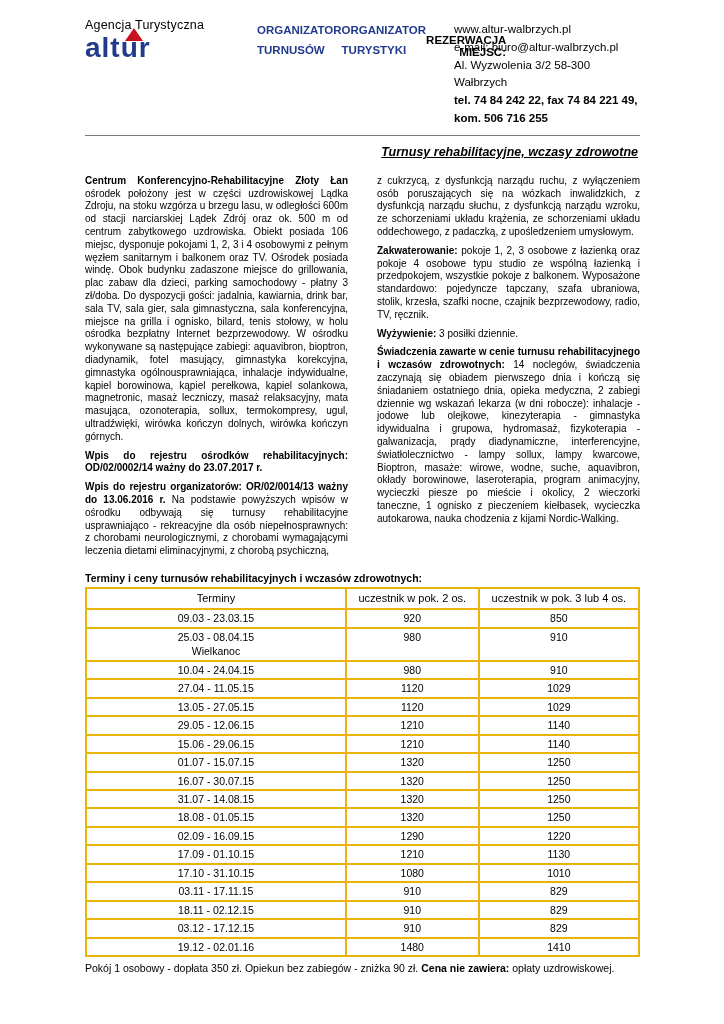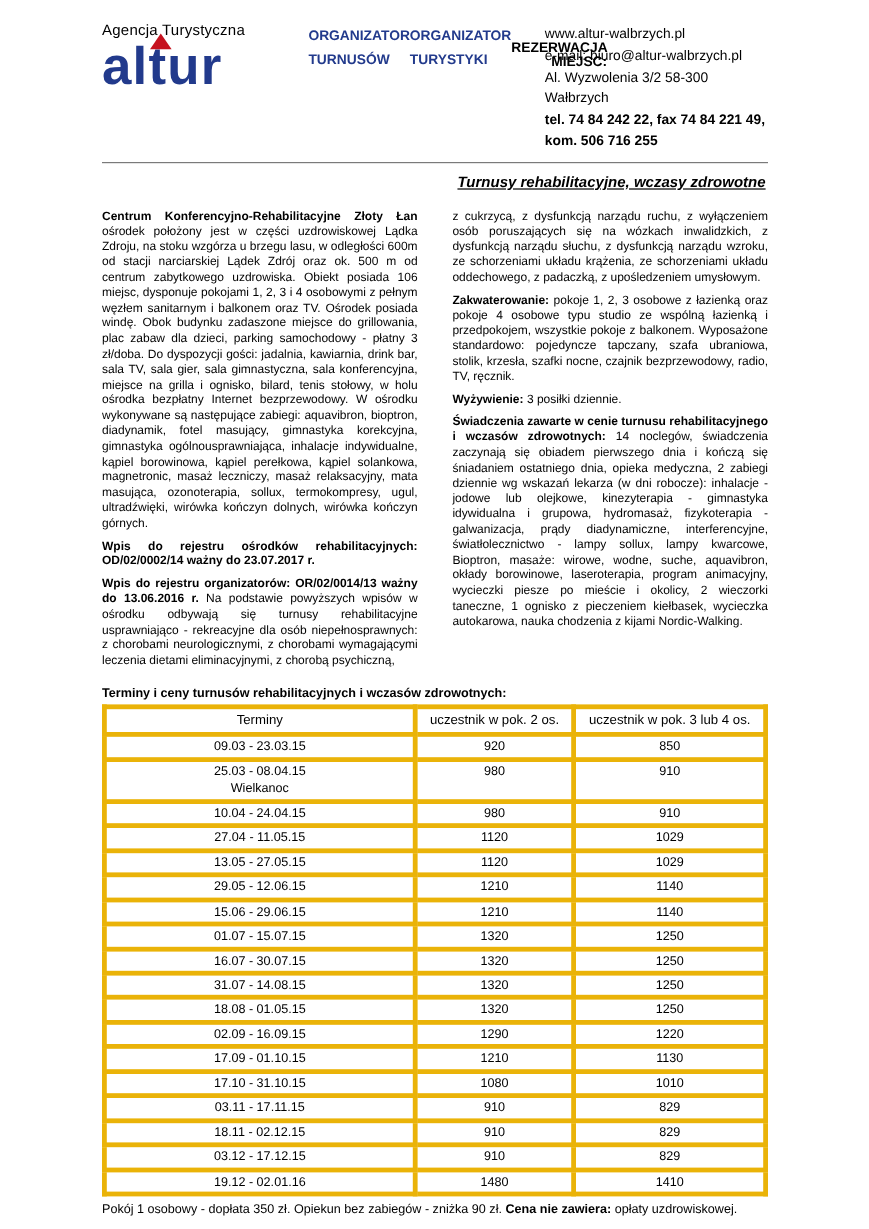--- a/index.html
+++ b/index.html
@@ -3,21 +3,21 @@
 <meta charset="utf-8">
 <style>
   * { margin:0; padding:0; box-sizing:border-box; }
   html,body { background:#fff; }
   body { width:724px; font-family:"Liberation Sans", sans-serif; color:#000; }
   .page { width:724px; min-height:1024px; padding:18px 84px 20px 85px; background:#fff; }
 
   .header { display:flex; align-items:flex-start; }
   .logo-block { width:172px; }
   .agency-label { font-size:12.5px; margin-bottom:2px; letter-spacing:.2px; }
-  .logo { position:relative; font-size:44px; font-weight:bold; color:var(--brand-blue,#223a8c); line-height:1; letter-spacing:1px; }
+  .logo { position:relative; font-size:28px; font-weight:bold; color:var(--brand-blue,#223a8c); line-height:1; letter-spacing:1px; }
   .logo-accent { position:absolute; left:40px; top:-6px; width:0; height:0;
       border-left:9px solid transparent; border-right:9px solid transparent;
       border-bottom:13px solid var(--brand-red,#c6121f); }
   .org-block { width:183px; font-size:11.5px; padding-top:3px; display:flex; flex-direction:row; }
   .org-line { color:var(--brand-blue,#2a52a2); font-weight:bold; line-height:1.7; }
   .rez-label { font-weight:bold; text-align:right; margin-top:13px; font-size:11.5px; }
   .contact-block { flex:1; font-size:11.5px; line-height:1.55; padding-top:3px; padding-left:14px; }
   .bold { font-weight:bold; }
 
   hr.rule { border:none; border-top:1.5px solid #7a7a7a; margin:7px 0 9px; }
@@ -27,21 +27,21 @@
 
   h1.resort { font-size:16px; margin:4px 0 9px; }
 
   .columns { display:flex; gap:29px; }
   .col { width:calc(50% - 10px); font-size:10px; line-height:1.28; text-align:justify; }
   .para { margin-bottom:6px; }
   .b { font-weight:bold; }
 
   .table-title { font-weight:bold; font-size:10.5px; margin:8px 0 3px; }
   table.prices { width:100%; border-collapse:collapse; }
-  .prices th, .prices td { border:4px solid #eab308; font-size:10.5px; padding:1px 4px;
+  .prices th, .prices td { border:2px solid #eab308; font-size:10.5px; padding:1px 4px;
       text-align:center; vertical-align:top; line-height:1.38; font-weight:normal; }
   .prices th { font-size:11px; padding:2px 4px; }
   .prices th:nth-child(1), .prices td:nth-child(1) { width:47%; }
   .prices th:nth-child(2), .prices td:nth-child(2) { width:24%; }
   .prices th:nth-child(3), .prices td:nth-child(3) { width:29%; }
 
   .footer-note { font-size:10.5px; margin-top:4px; line-height:1.35; }
 </style>
 </head>
 <body>

